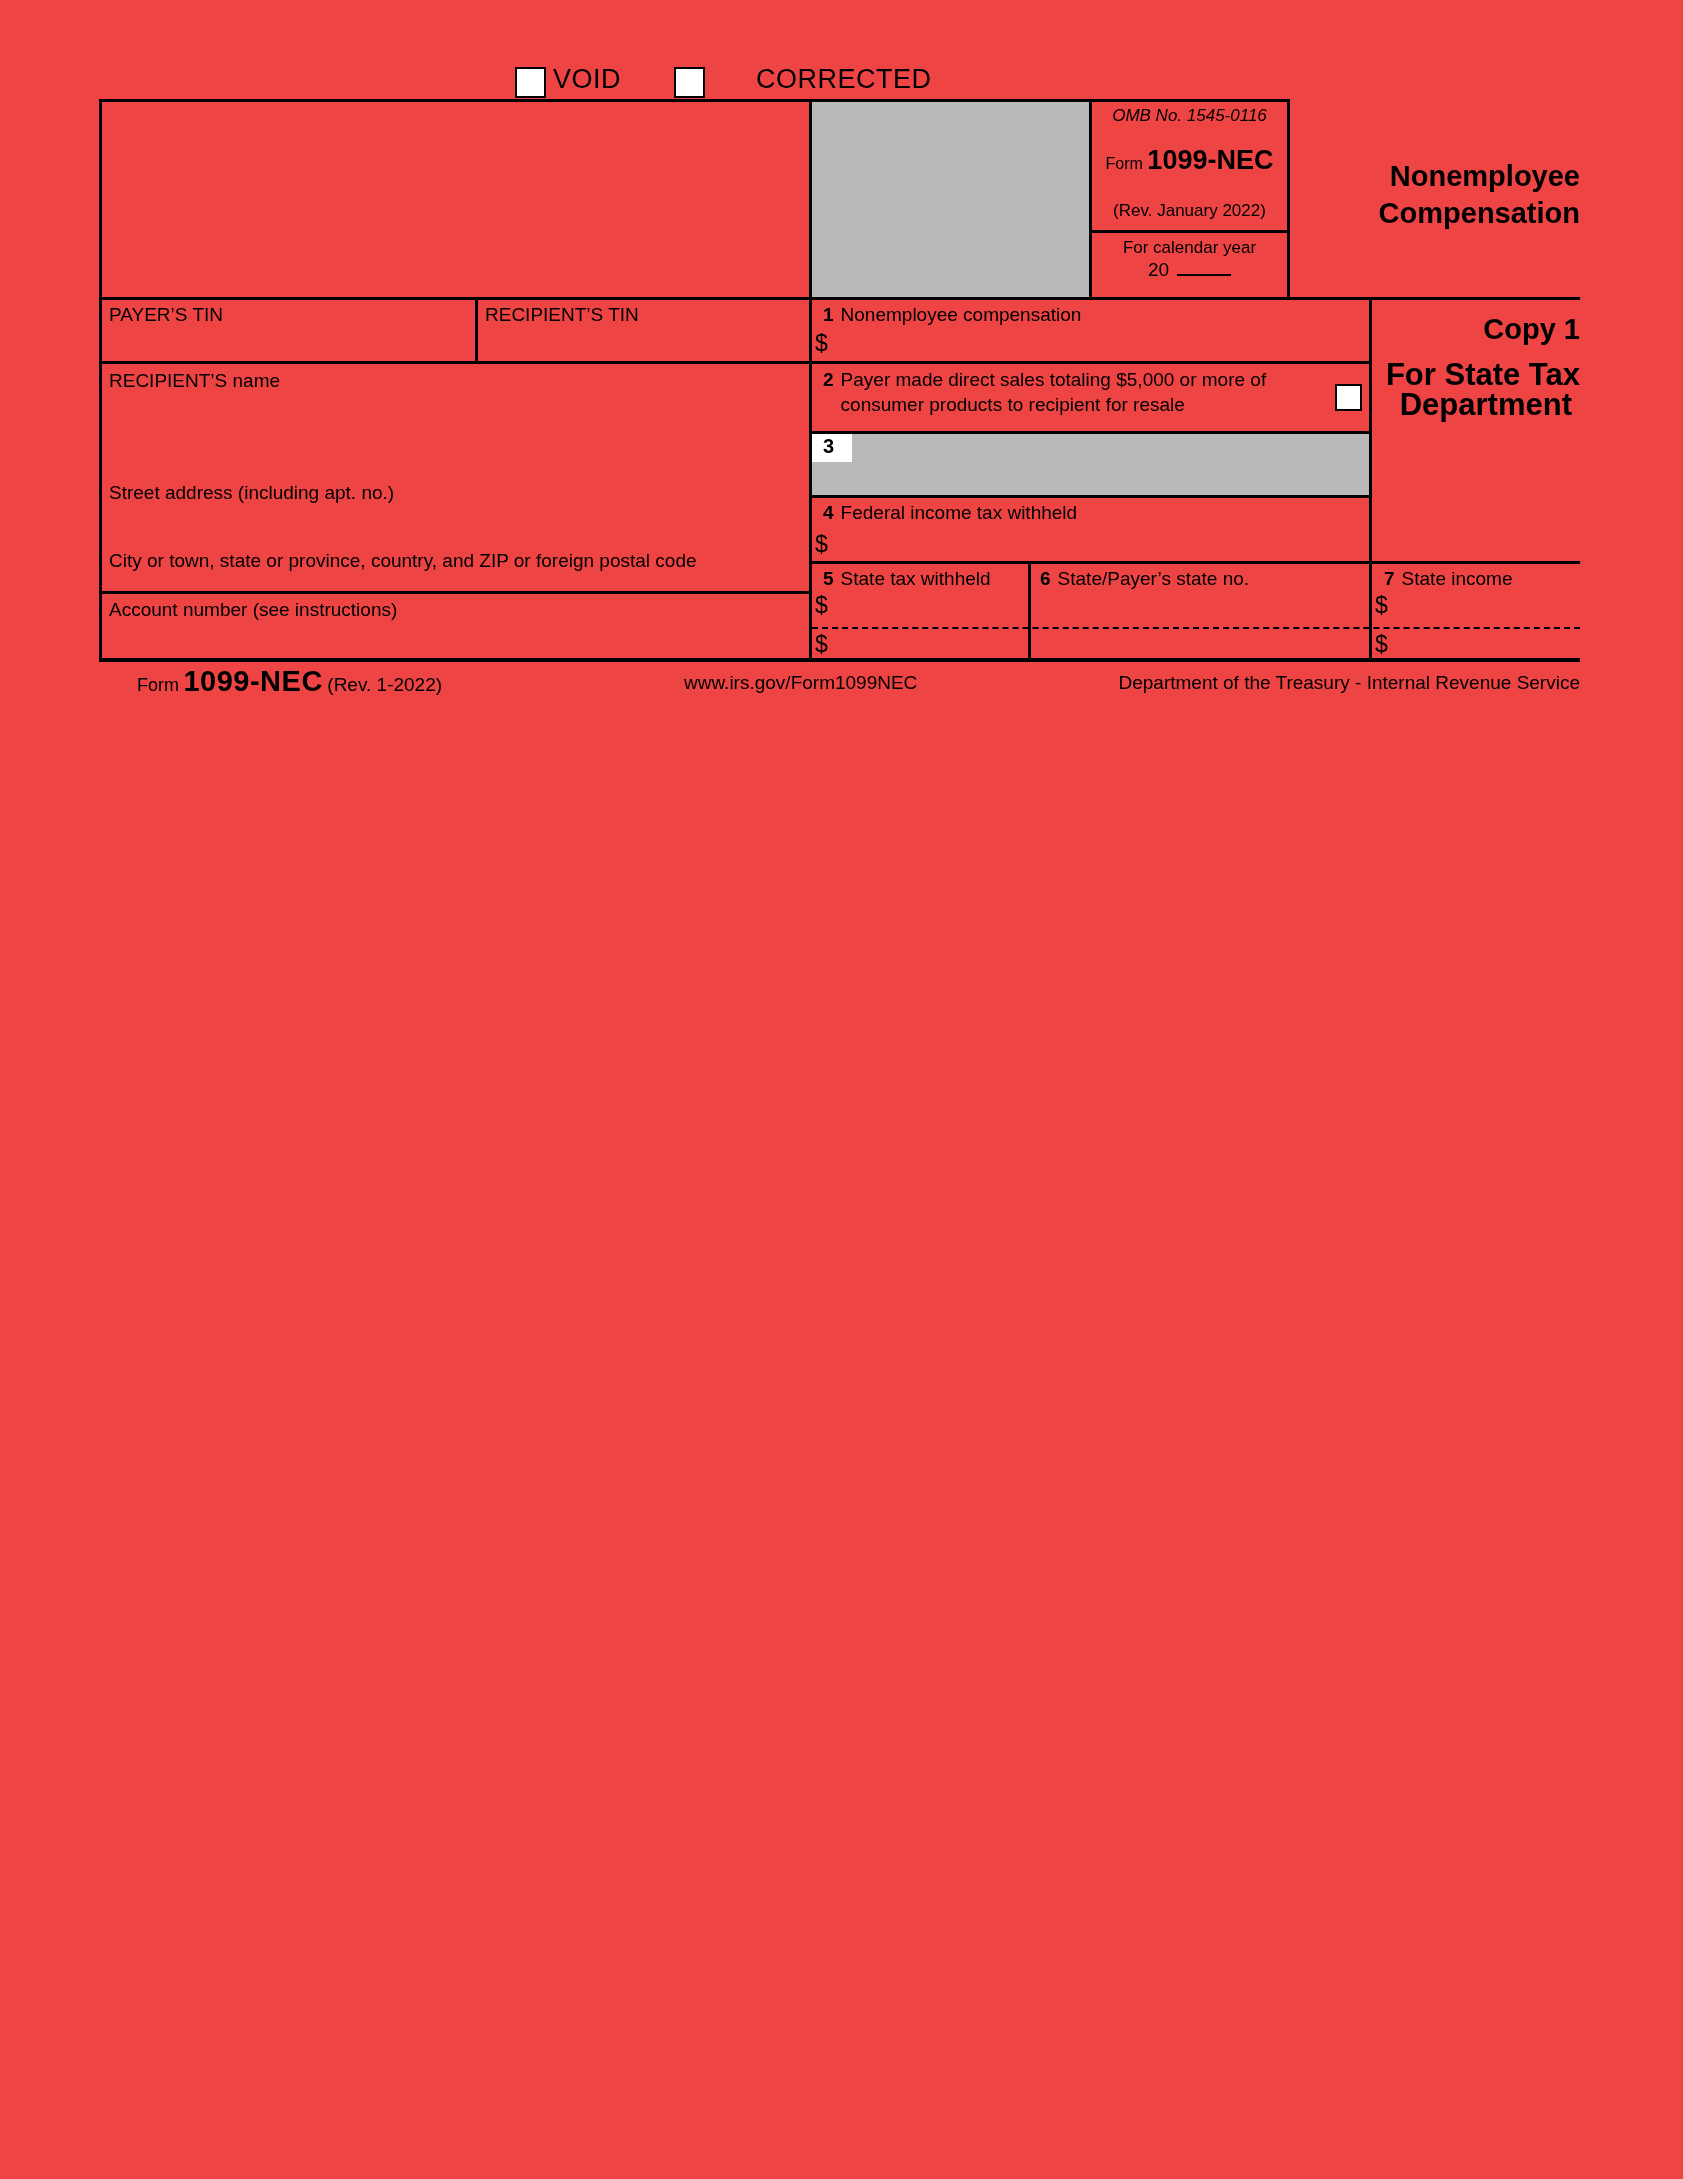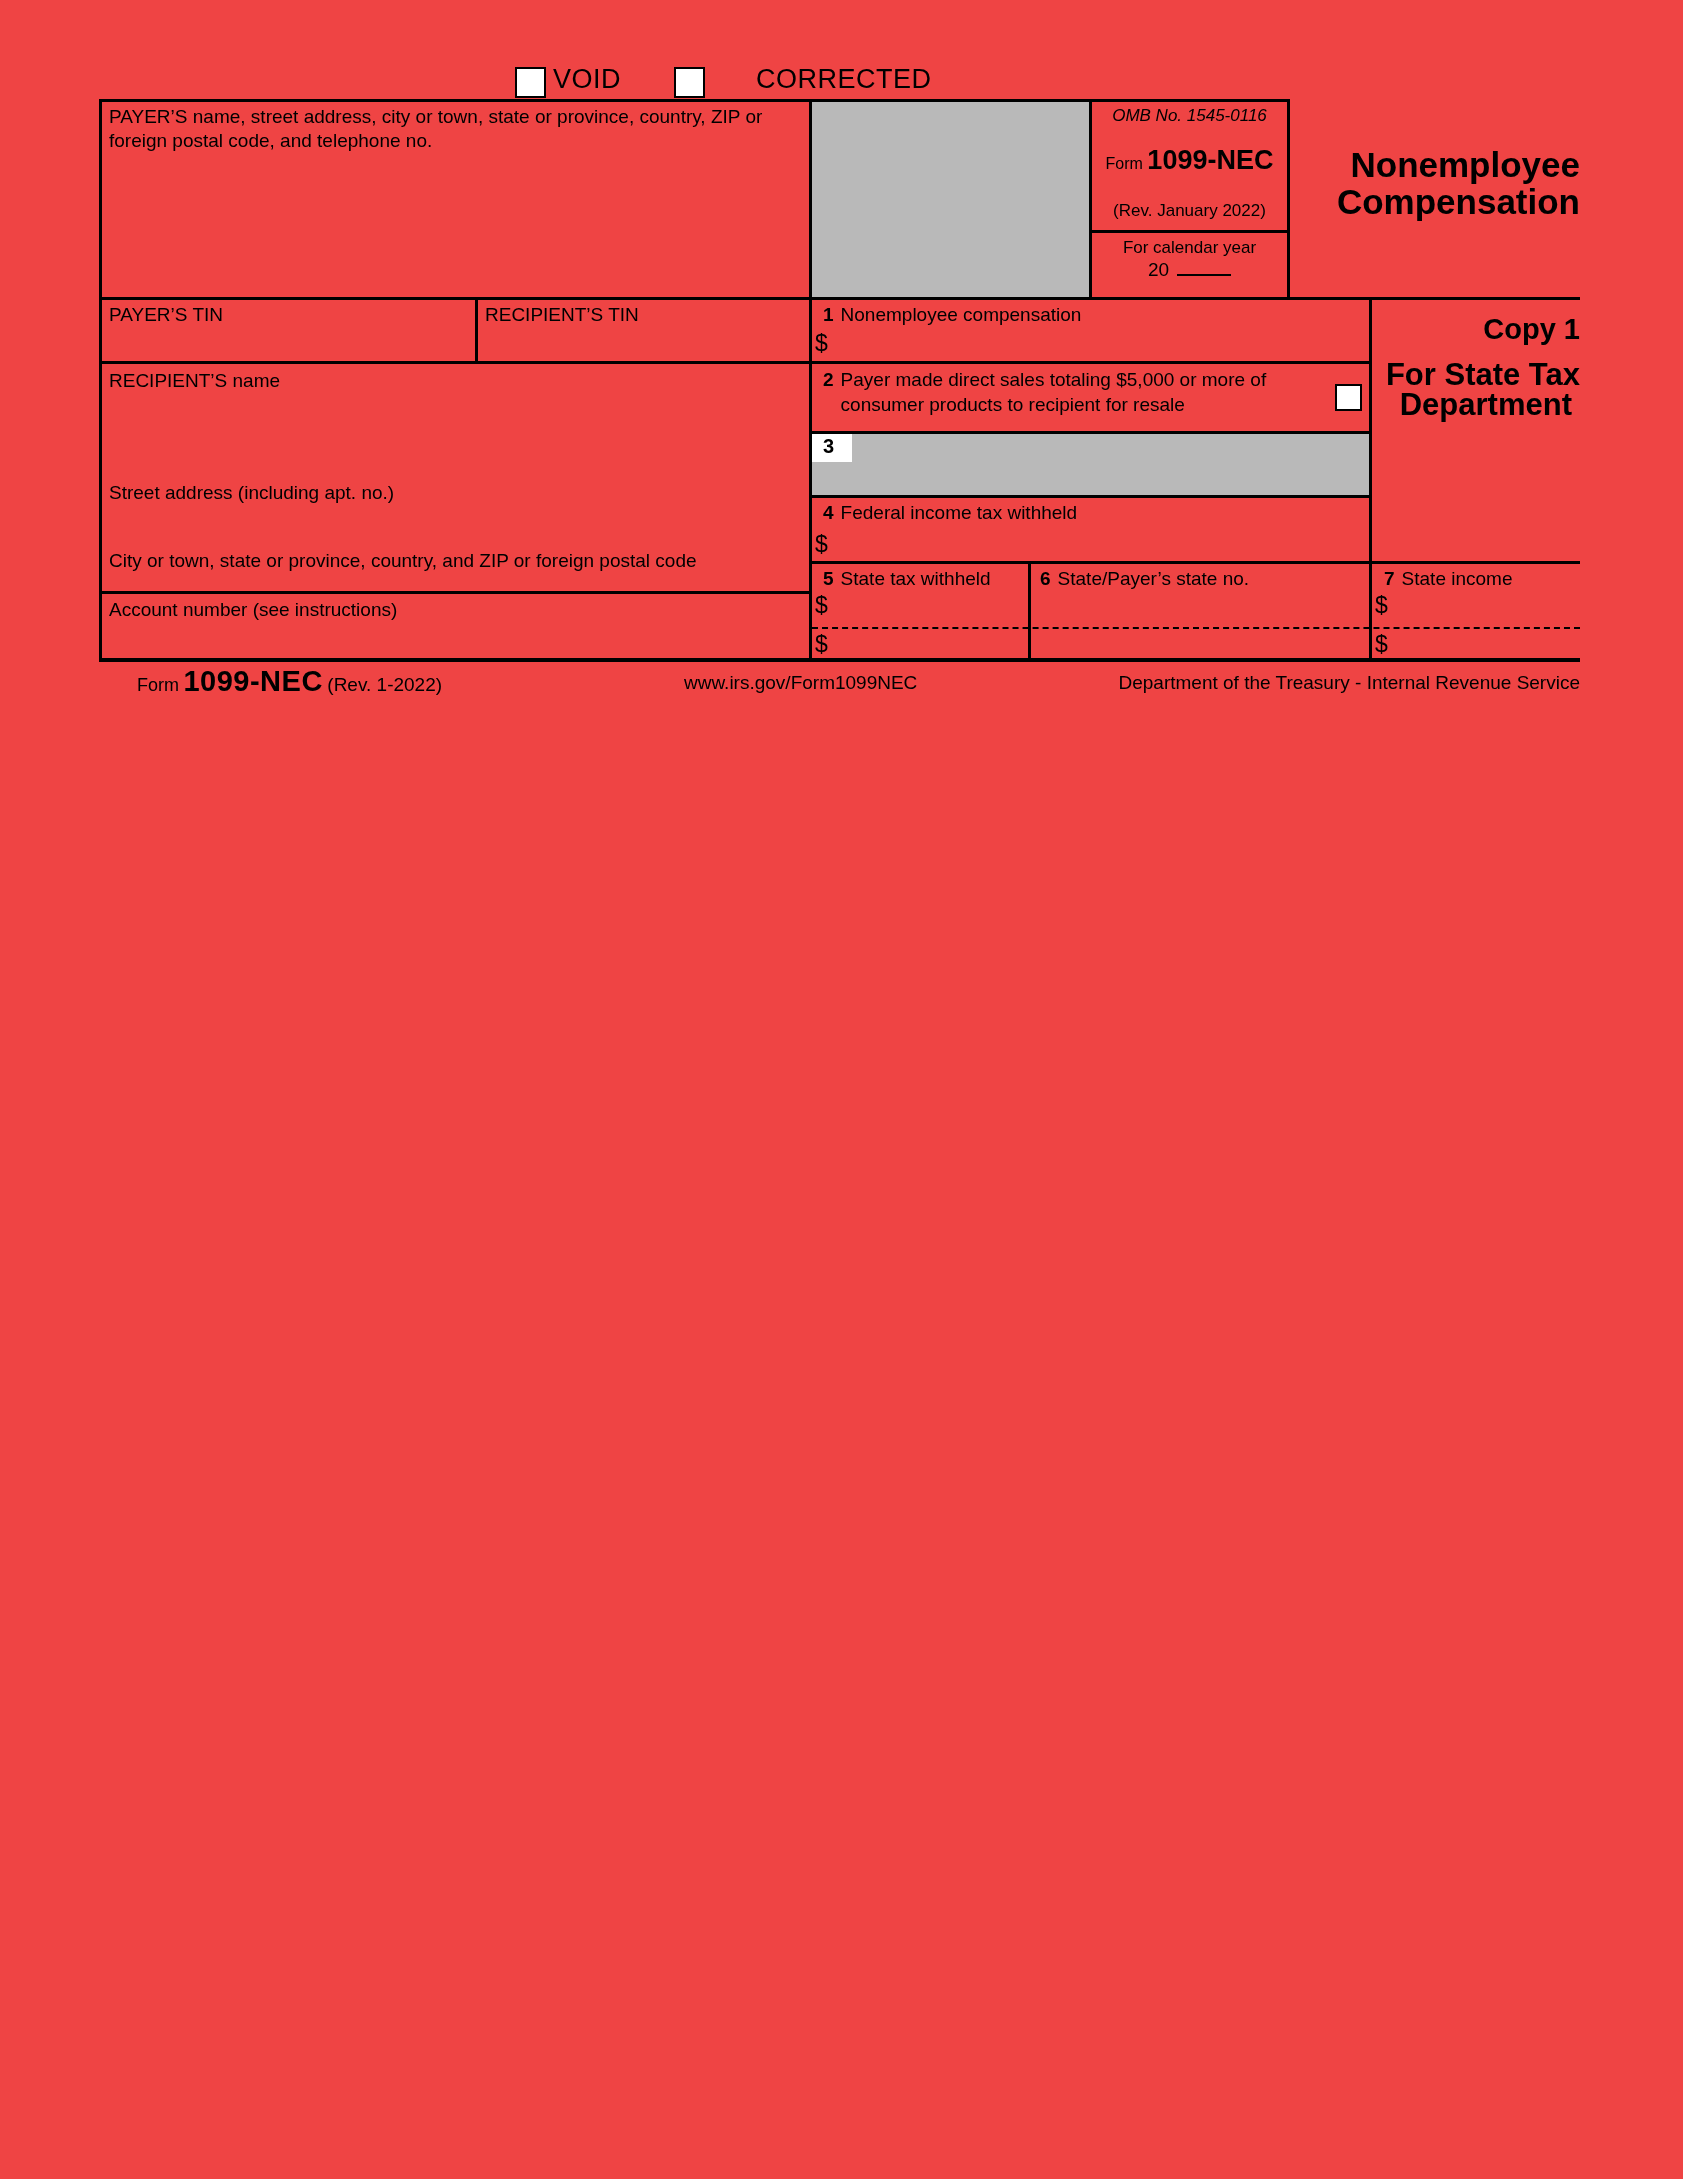--- a/index.html
+++ b/index.html
@@ -61,34 +61,33 @@
   <div class="hline heavy" style="left:99px;top:658px;width:1481px;"></div>
 
   <div class="vline" style="left:99px;top:99px;height:562px;"></div>
   <div class="vline" style="left:809px;top:99px;height:562px;"></div>
   <div class="vline" style="left:1089px;top:99px;height:198px;"></div>
   <div class="vline" style="left:1287px;top:99px;height:198px;"></div>
   <div class="vline" style="left:475px;top:297px;height:64px;"></div>
   <div class="vline" style="left:1369px;top:297px;height:364px;"></div>
   <div class="vline" style="left:1028px;top:561px;height:97px;"></div>
 
-  <div class="lbl" style="left:109px;top:105px;width:688px;">PAYER’S name, street address, city or town, state or province, country, ZIP or foreign postal code, and telephone no.</div>
 
   <div class="omb-text" style="top:106px;font-size:17px;font-style:italic;">OMB No. 1545-0116</div>
   <div class="omb-text" style="top:145px;">
     <span style="font-size:16px;">Form</span>
     <span style="font-size:27px;font-weight:bold;">1099-NEC</span>
   </div>
   <div class="omb-text" style="top:201px;font-size:17px;">(Rev. January 2022)</div>
   <div class="omb-text" style="top:238px;font-size:17px;">For calendar year</div>
   <div class="omb-text" style="top:259px;font-size:19px;">
     <span>20</span><span style="display:inline-block;width:54px;border-bottom:2px solid #000;margin-left:8px;"></span>
   </div>
 
-  <div class="rtitle" style="top:146px;font-size:35px;line-height:37px;">
+  <div class="rtitle" style="top:158px;font-size:29px;line-height:37px;">
     <div>Nonemployee</div>
     <div>Compensation</div>
   </div>
 
   <div class="lbl" style="left:109px;top:303px;">PAYER’S TIN</div>
   <div class="lbl" style="left:485px;top:303px;">RECIPIENT’S TIN</div>
 
   <div class="numlbl" style="left:823px;top:303px;">
     <b>1</b><span>Nonemployee compensation</span>
   </div>

